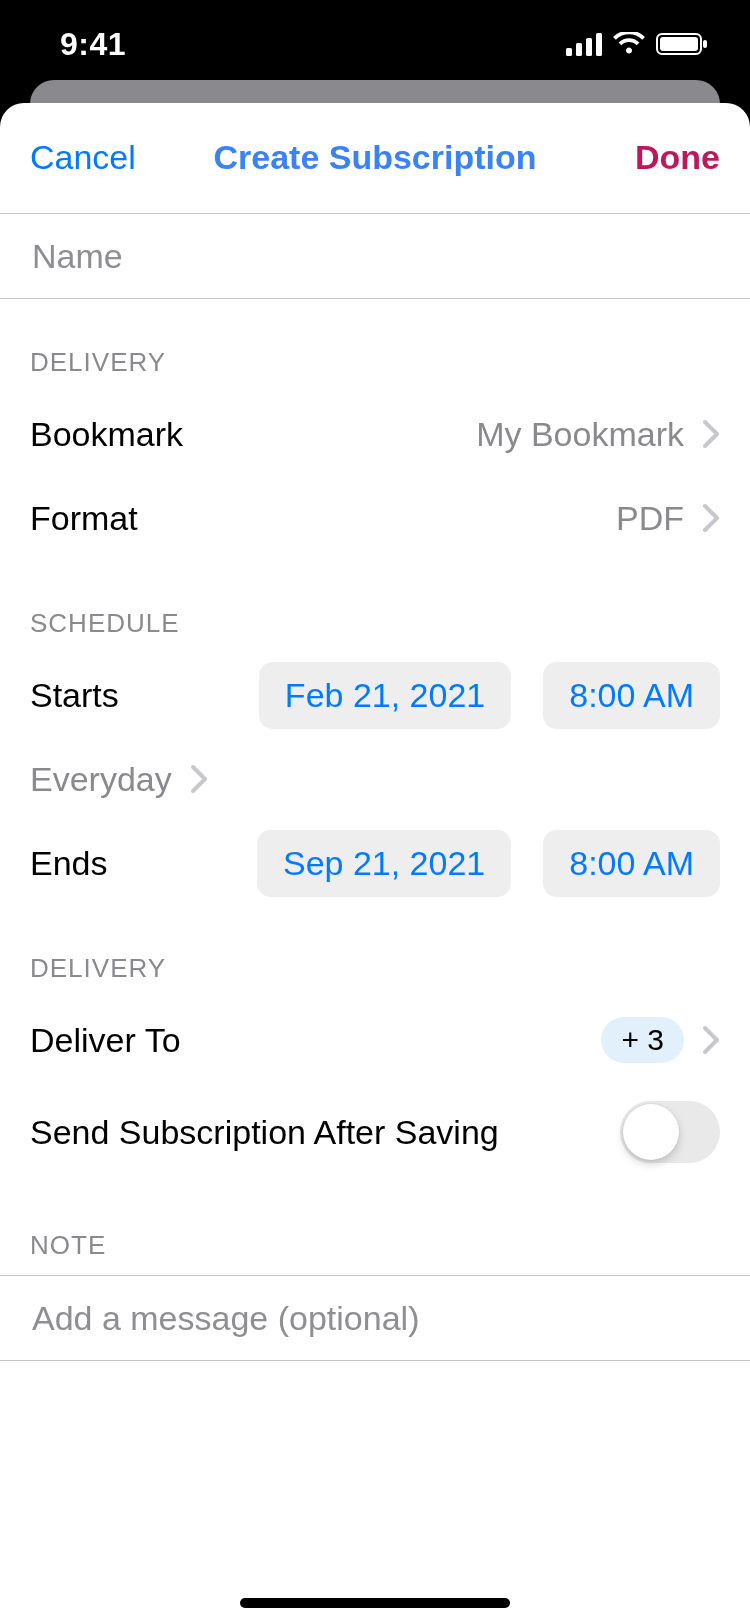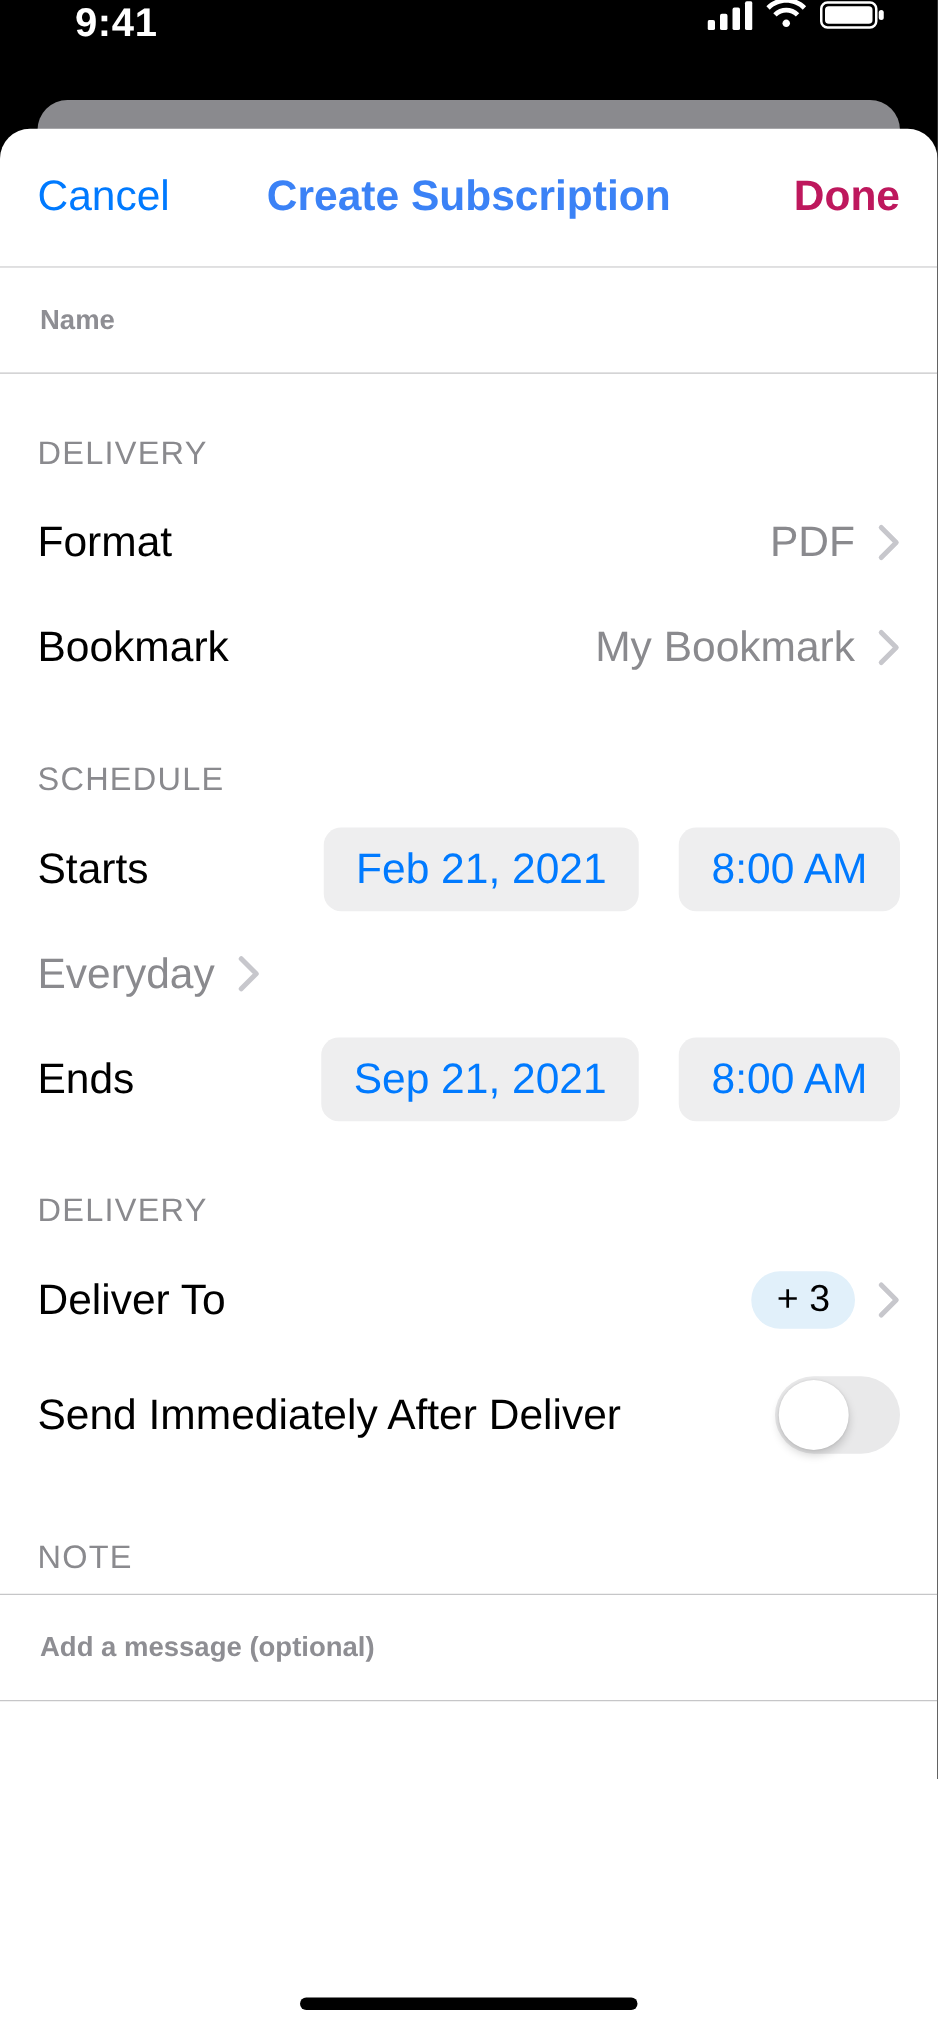--- a/index.html
+++ b/index.html
@@ -1,36 +1,36 @@
 <!DOCTYPE html>
 <html><head>
 <meta charset="utf-8">
 <style>
   * { box-sizing: border-box; -webkit-font-smoothing: antialiased; }
   html, body { margin:0; padding:0; width:750px; height:1624px; font-family: -apple-system, 'Helvetica Neue', Helvetica, Arial, sans-serif; background:#000; overflow:hidden; }
   .device { position:relative; width:750px; height:1624px; background:#000; }
   
-  .status-bar { position:absolute; top:0; left:0; right:0; height:88px; display:flex; align-items:flex-start; justify-content:space-between; padding:0 40px 0 60px; color:#fff; }
+  .status-bar { position:absolute; top:0; left:0; right:0; height:88px; display:flex; align-items:center; justify-content:space-between; padding:0 40px 0 60px; color:#fff; }
   .status-time { font-size:32px; font-weight:600; letter-spacing:0.5px; }
   .status-right { display:flex; align-items:center; gap:10px; }
   .status-right svg { display:block; }
   
   .bg-card { position:absolute; top:80px; left:30px; right:30px; height:60px; background:#8a8a8e; border-radius:24px 24px 0 0; }
   
   .sheet { position:absolute; top:103px; left:0; right:0; bottom:0; background:#fff; border-radius:24px 24px 0 0; overflow:hidden; display:flex; flex-direction:column; }
   
   .nav { position:relative; height:110px; display:flex; align-items:center; justify-content:center; border-bottom:1px solid rgba(0,0,0,0); }
   .nav-title { font-size:34px; font-weight:600; color:#3b82f6; }
   .nav-left { position:absolute; left:30px; font-size:34px; color:#007aff; }
   .nav-right { position:absolute; right:30px; font-size:34px; color:#be185d; font-weight:600; }
   
   .content { flex:1; overflow:auto; }
   .hair { height:1px; background:#c6c6c8; }
   .row { display:flex; align-items:center; padding:0 30px; min-height:84px; }
-  .row-input input { border:none; outline:none; font-size:22px; width:100%; background:transparent; color:#3b82f6;font-weight:bold; }
+  .row-input input { border:none; outline:none; font-size:34px; width:100%; background:transparent; color:#3b82f6; }
   .row-input input::placeholder { color:#8e8e93; }
   .section-header { padding:48px 30px 14px 30px; font-size:26px; font-weight:400; color:#8a8a8e; letter-spacing:1px; }
   .row-label { font-size:34px; color:#000; flex:1; }
   .row-value { font-size:34px; color:#8a8a8e; }
   .chevron { margin-left:18px; flex:0 0 auto; }
   .chevron svg { display:block; }
   .chip-group { display:flex; gap:32px; }
   .chip { background:#eeeeef; border-radius:14px; padding:14px 26px; font-size:34px; color:#007aff; font-weight:400; }
   .badge { background:#e1f0fa; color:#000; border-radius:999px; padding:6px 20px; font-size:30px; margin-left:16px; }
   .toggle { position:relative; width:100px; height:62px; background:#e9e9ea; border-radius:999px; }
@@ -89,32 +89,32 @@
 
       <div class="hair"></div>
       <div class="row row-input">
         <input type="text" placeholder="Name" style="">
       </div>
       <div class="hair"></div>
 
       <div class="section-header">DELIVERY</div>
 
       <div class="row">
-        <div class="row-label">Format</div>
-        <div class="row-value">PDF</div>
+        <div class="row-label">Bookmark</div>
+        <div class="row-value">My Bookmark</div>
         <span class="chevron">
           <svg width="18" height="30" viewBox="0 0 18 30">
               <path d="M3 3l12 12L3 27" fill="none" stroke="#c7c7cc" stroke-width="4" stroke-linecap="round" stroke-linejoin="round"></path>
             </svg>
         </span>
       </div>
 
       <div class="row">
-        <div class="row-label">Bookmark</div>
-        <div class="row-value">My Bookmark</div>
+        <div class="row-label">Format</div>
+        <div class="row-value">PDF</div>
         <span class="chevron">
           <svg width="18" height="30" viewBox="0 0 18 30">
               <path d="M3 3l12 12L3 27" fill="none" stroke="#c7c7cc" stroke-width="4" stroke-linecap="round" stroke-linejoin="round"></path>
             </svg>
         </span>
       </div>
 
       <div class="section-header">SCHEDULE</div>
 
       <div class="row">
@@ -148,21 +148,21 @@
         <div class="row-label">Deliver To</div>
         <div class="badge">+ 3</div>
         <span class="chevron">
           <svg width="18" height="30" viewBox="0 0 18 30">
               <path d="M3 3l12 12L3 27" fill="none" stroke="#c7c7cc" stroke-width="4" stroke-linecap="round" stroke-linejoin="round"></path>
             </svg>
         </span>
       </div>
 
       <div class="row" style="min-height:100px;">
-        <div class="row-label">Send Immediately After Deliver</div>
+        <div class="row-label">Send Subscription After Saving</div>
         <div class="toggle">
           <div class="toggle-knob"></div>
         </div>
       </div>
 
       <div class="section-header">NOTE</div>
       <div class="hair"></div>
       <div class="row row-input">
         <input type="text" placeholder="Add a message (optional)" style="">
       </div>

